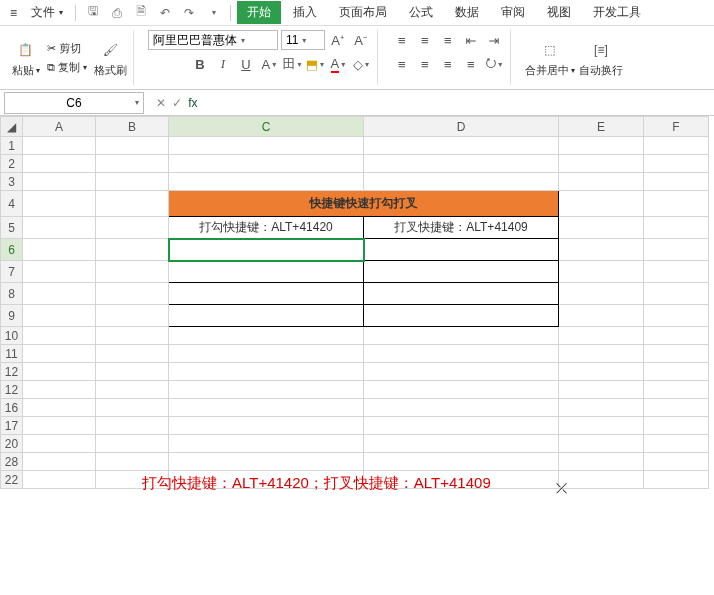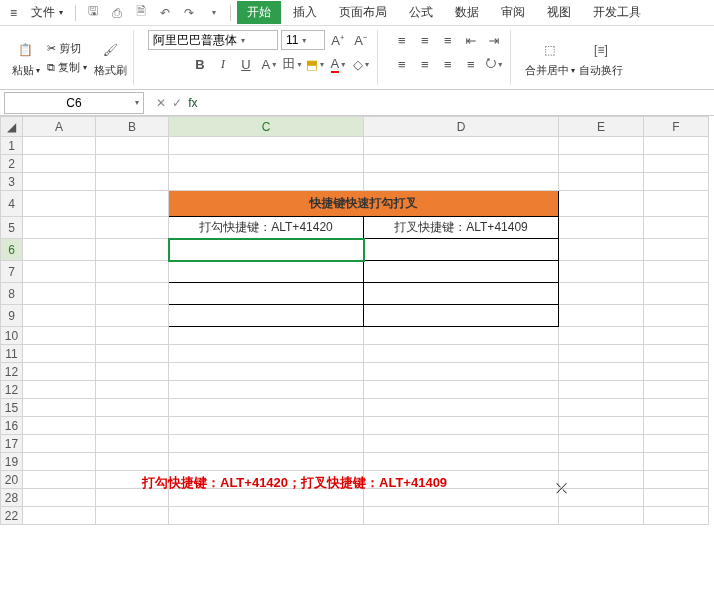--- a/index.html
+++ b/index.html
@@ -68,21 +68,21 @@
   
   
   td.hb { border: 1px solid #000 !important; }
   .title-cell { background: #ed7d31 !important; color: #000; font-size: 17px; font-weight: bold; }
   
   
   .active-cell { outline: 2px solid #1a9641; outline-offset: -1px; position: relative; }
   th.active-h { background: #dce9d5 !important; color:#2a7a2a; }
   
   
-  .annot { position: absolute; color: #d00; font-weight: bold; font-size: 13px; }
+  .annot { position: absolute; color: #d00; font-weight: normal; font-size: 15px; }
   .cursor-glyph { position:absolute; font-size:14px; color:#000;}
   
   .caret-down::after{content:"▾"; font-size:8px; color:#666; margin-left:2px;}
 </style>
 </head>
 <body>
 
 <div class="menubar">
   <div class="file-btn">≡</div>
   <div class="file-btn">
@@ -327,48 +327,30 @@
   <tr>
           <th class="rowh">12</th>
           <td></td>
           <td></td>
           <td></td>
           <td></td>
           <td></td>
           <td></td>
         </tr>
   <tr>
-          <th class="rowh">15</th>
-          <td></td>
-          <td></td>
-          <td></td>
-          <td></td>
-          <td></td>
-          <td></td>
-        </tr>
-  <tr>
           <th class="rowh">16</th>
           <td></td>
           <td></td>
           <td></td>
           <td></td>
           <td></td>
           <td></td>
         </tr>
   <tr>
           <th class="rowh">17</th>
-          <td></td>
-          <td></td>
-          <td></td>
-          <td></td>
-          <td></td>
-          <td></td>
-        </tr>
-  <tr>
-          <th class="rowh">19</th>
           <td></td>
           <td></td>
           <td></td>
           <td></td>
           <td></td>
           <td></td>
         </tr>
   <tr>
           <th class="rowh">20</th>
           <td></td>

